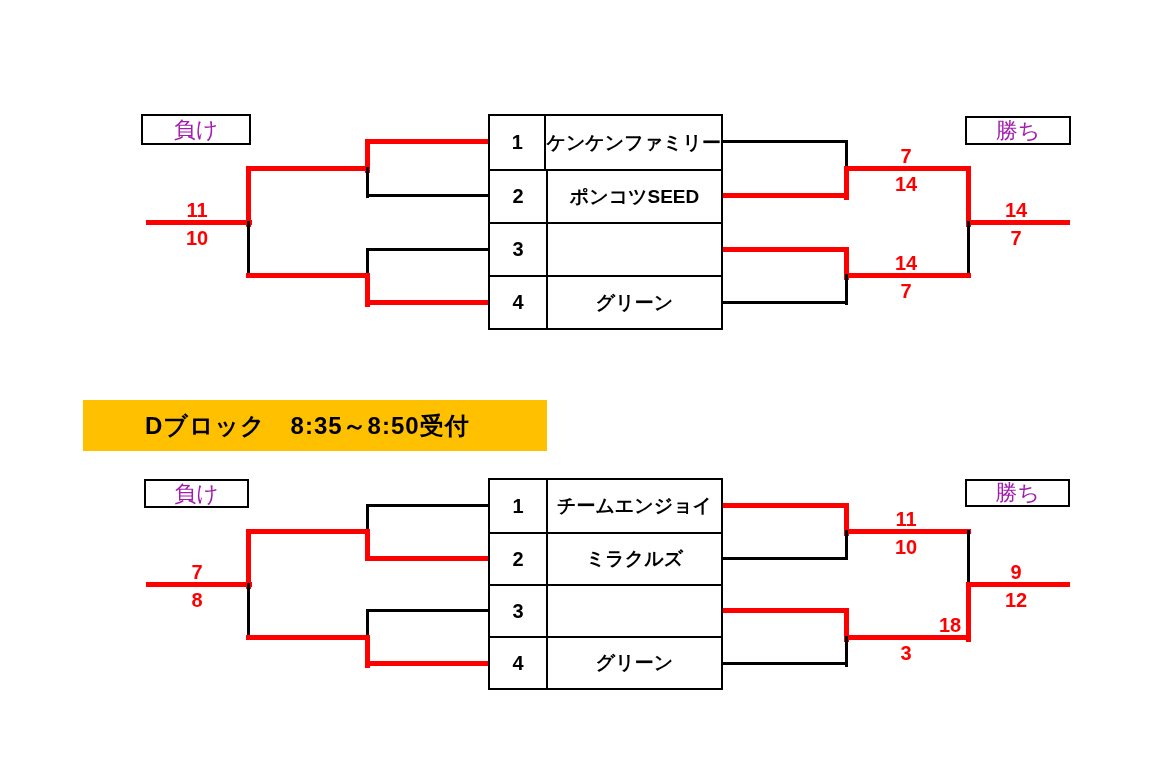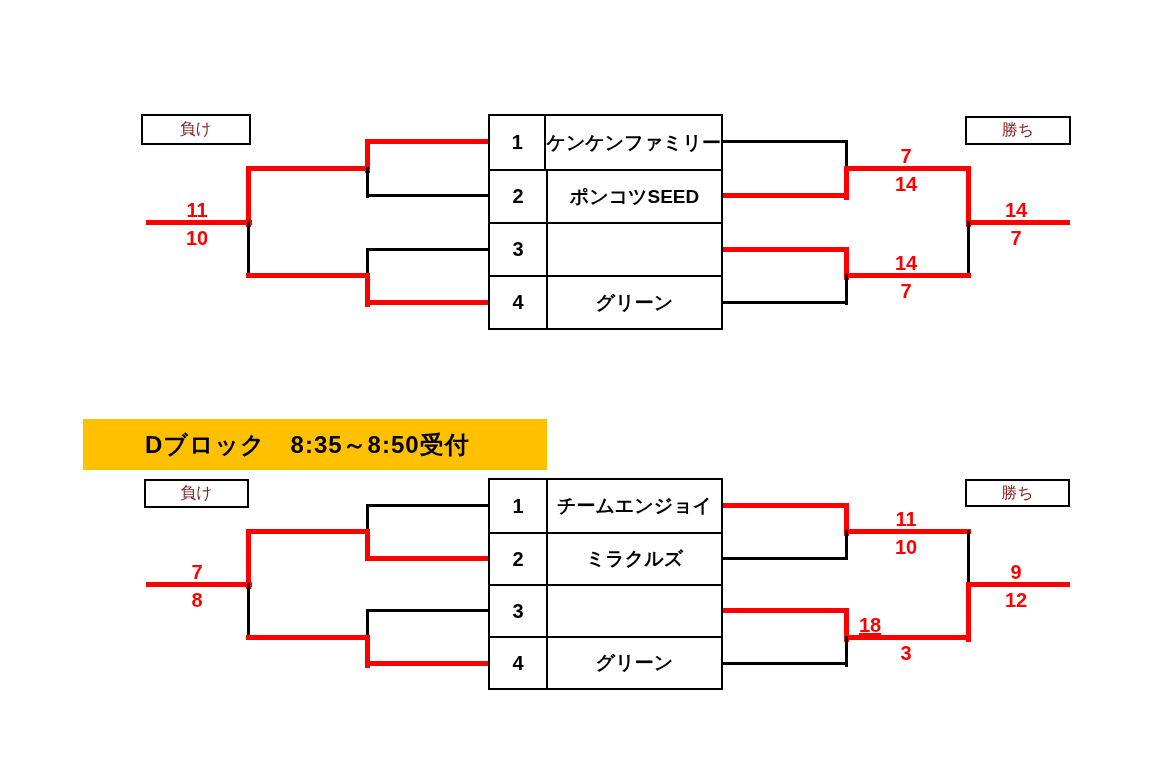--- a/index.html
+++ b/index.html
@@ -13,21 +13,21 @@
     font-family:"Liberation Sans",sans-serif;overflow:hidden;
   }
   .banner{
     position:absolute;background:var(--banner);color:#000;
     font-weight:bold;font-size:24px;display:flex;align-items:center;
     padding-left:62px;box-sizing:border-box;letter-spacing:1px;
   }
   .labelbox{
     position:absolute;border:2px solid var(--black);background:#fff;
     display:flex;align-items:center;justify-content:center;
-    font-size:16px;color:#7f1d1d;box-sizing:border-box;
+    font-size:22px;color:#a21caf;box-sizing:border-box;
   }
   .btable{
     position:absolute;border:2px solid var(--black);background:#fff;
     box-sizing:border-box;
   }
   .btable .row{display:flex;box-sizing:border-box;}
   .btable .row + .row{border-top:2px solid var(--black);}
   .cell-seed{
     width:58px;border-right:2px solid var(--black);display:flex;
     align-items:center;justify-content:center;font-weight:600;font-size:20px;
@@ -106,21 +106,21 @@
 
   <div class="score" style="left:167px;top:199px;">11</div>
   <div class="score" style="left:167px;top:227px;">10</div>
   <div class="score" style="left:876px;top:145px;">7</div>
   <div class="score" style="left:876px;top:173px;">14</div>
   <div class="score" style="left:876px;top:252px;">14</div>
   <div class="score" style="left:876px;top:280px;">7</div>
   <div class="score" style="left:986px;top:199px;">14</div>
   <div class="score" style="left:986px;top:227px;">7</div>
 
-  <div class="banner" style="left:83px;top:400px;width:464px;height:51px;margin-top:19px;">
+  <div class="banner" style="left:83px;top:400px;width:464px;height:51px;">
     <span>Dブロック　8:35～8:50受付</span>
   </div>
 
   <div class="labelbox" style="left:144px;top:479px;width:105px;height:29px;">
     <span>負け</span>
   </div>
   <div class="labelbox" style="left:965px;top:479px;width:105px;height:28px;">
     <span>勝ち</span>
   </div>
 
@@ -167,18 +167,18 @@
   <div class="seg red" style="left:844px;top:635px;width:127px;height:5px;"></div>
   <div class="seg red" style="left:844px;top:608px;width:5px;height:34px;"></div>
   <div class="seg red" style="left:723px;top:608px;width:126px;height:5px;"></div>
   <div class="seg black" style="left:845px;top:636px;width:3px;height:31px;"></div>
   <div class="seg black" style="left:723px;top:662px;width:123px;height:3px;"></div>
 
   <div class="score" style="left:167px;top:561px;">7</div>
   <div class="score" style="left:167px;top:589px;">8</div>
   <div class="score" style="left:876px;top:508px;">11</div>
   <div class="score" style="left:876px;top:536px;">10</div>
-  <div class="score" style="left:840px;top:614px;text-decoration:underline;">18</div>
+  <div class="score" style="left:920px;top:614px;">18</div>
   <div class="score" style="left:876px;top:642px;">3</div>
   <div class="score" style="left:986px;top:561px;">9</div>
   <div class="score" style="left:986px;top:589px;">12</div>
 
 </div>
 
 </body></html>

